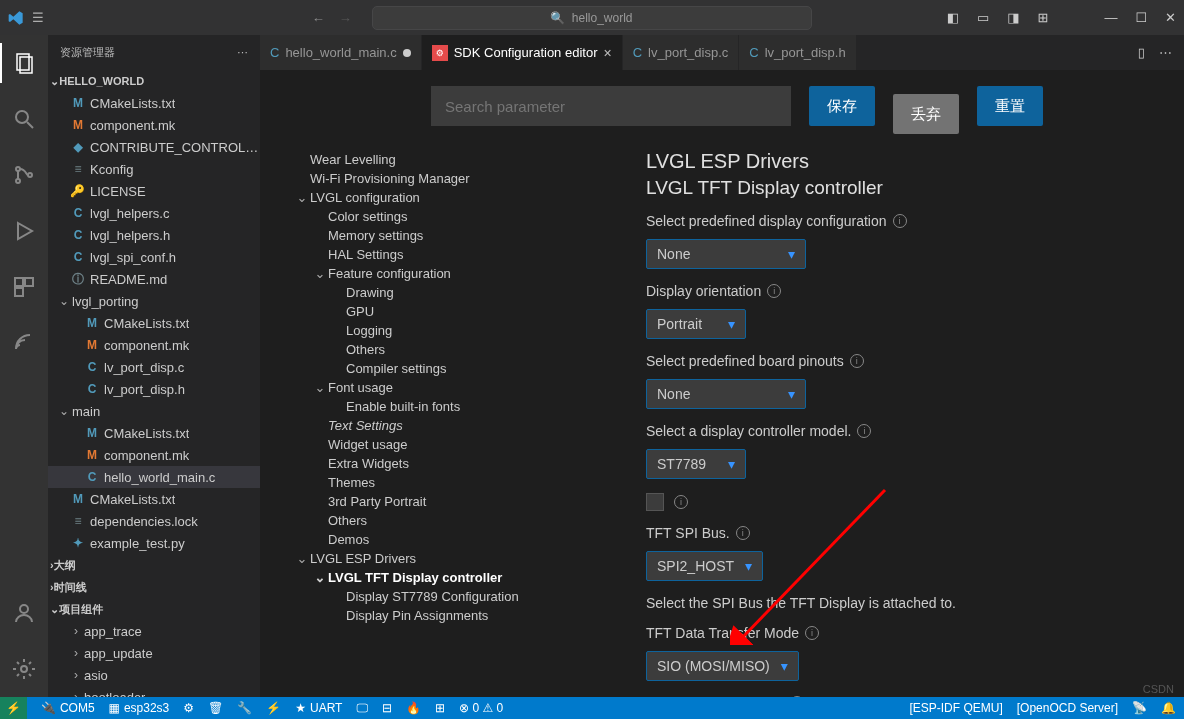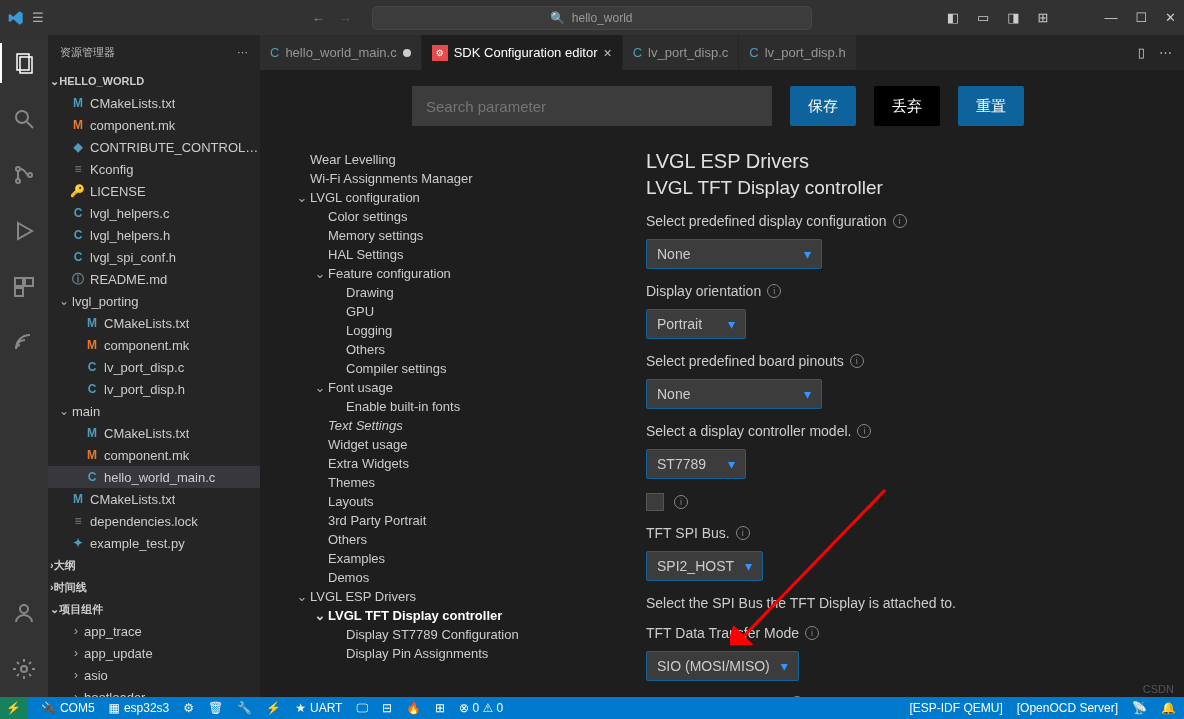--- a/index.html
+++ b/index.html
@@ -151,21 +151,21 @@
 
 .config-body {
   flex:1;
   display:flex;
   overflow:hidden;
   position:relative;
 }
 .config-topbar {
   position:absolute;
   top:16px;
-  left:152px;
+  left:171px;
   right:20px;
   display:flex;
   gap:18px;
   z-index:5;
 }
 .config-topbar input {
   flex:1;
   max-width:360px;
   height:40px;
   background:#3c3c3c;
@@ -177,21 +177,21 @@
 .config-topbar .btn {
   height:40px;
   padding:0 18px;
   border:none;
   color:#fff;
   font-size:15px;
   cursor:pointer;
   border-radius:2px;
 }
 .btn-save { background:#0e639c; }
-.btn-discard { background:#000000; }
+.btn-discard { background:#737373;margin-top:8px; }
 .btn-reset { background:#0e639c; }
 .config-tree {
   width:380px;
   padding:80px 10px 10px 16px;
   overflow-y:auto;
   color:#ccc;
 }
 .cfg-row {
   display:flex;
   align-items:center;
@@ -227,21 +227,21 @@
   border-radius:2px;
   padding:6px 28px 6px 10px;
   color:#ccc;
   font-size:14px;
   display:inline-flex;
   align-items:center;
   position:relative;
   cursor:pointer;
   min-width:100px;
 }
-.select-box.wide { width:176px; }
+.select-box.wide { width:160px; }
 .select-box::after {
   content:"▾";
   position:absolute;
   right:10px;
   color:#3794ff;
 }
 .checkbox-row { display:flex; align-items:center; gap:10px; font-size:14px; color:#ccc; margin:14px 0; }
 .checkbox-box { width:18px; height:18px; border:1px solid #555; background:#3c3c3c; }
 
 .statusbar {
@@ -525,21 +525,21 @@
         <button class="btn btn-discard">丢弃</button>
         <button class="btn btn-reset">重置</button>
       </div>
       <div class="config-tree" id="cfg-tree">
           <div class="cfg-row" style="padding-left: 18px;">
             <span class="chev"></span>
             <span>Wear Levelling</span>
           </div>
           <div class="cfg-row" style="padding-left: 18px;">
             <span class="chev"></span>
-            <span>Wi-Fi Assignments Manager</span>
+            <span>Wi-Fi Provisioning Manager</span>
           </div>
           <div class="cfg-row" style="padding-left: 18px;">
             <span class="chev">⌄</span>
             <span>LVGL configuration</span>
           </div>
           <div class="cfg-row" style="padding-left: 36px;">
             <span class="chev"></span>
             <span>Color settings</span>
           </div>
           <div class="cfg-row" style="padding-left: 36px;">
@@ -593,33 +593,25 @@
           <div class="cfg-row" style="padding-left: 36px;">
             <span class="chev"></span>
             <span>Extra Widgets</span>
           </div>
           <div class="cfg-row" style="padding-left: 36px;">
             <span class="chev"></span>
             <span>Themes</span>
           </div>
           <div class="cfg-row" style="padding-left: 36px;">
             <span class="chev"></span>
-            <span>Layouts</span>
-          </div>
-          <div class="cfg-row" style="padding-left: 36px;">
-            <span class="chev"></span>
             <span>3rd Party Portrait</span>
           </div>
           <div class="cfg-row" style="padding-left: 36px;">
             <span class="chev"></span>
             <span>Others</span>
-          </div>
-          <div class="cfg-row" style="padding-left: 36px;">
-            <span class="chev"></span>
-            <span>Examples</span>
           </div>
           <div class="cfg-row" style="padding-left: 36px;">
             <span class="chev"></span>
             <span>Demos</span>
           </div>
           <div class="cfg-row" style="padding-left: 18px;">
             <span class="chev">⌄</span>
             <span>LVGL ESP Drivers</span>
           </div>
           <div class="cfg-row bold" style="padding-left: 36px;">

